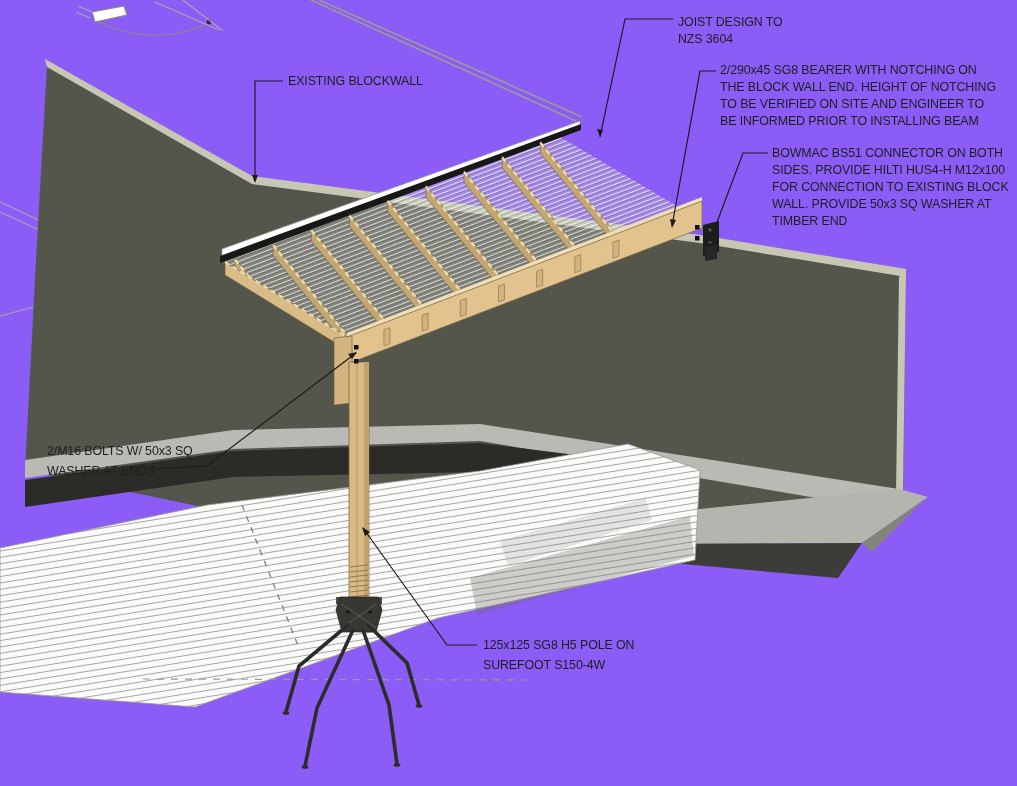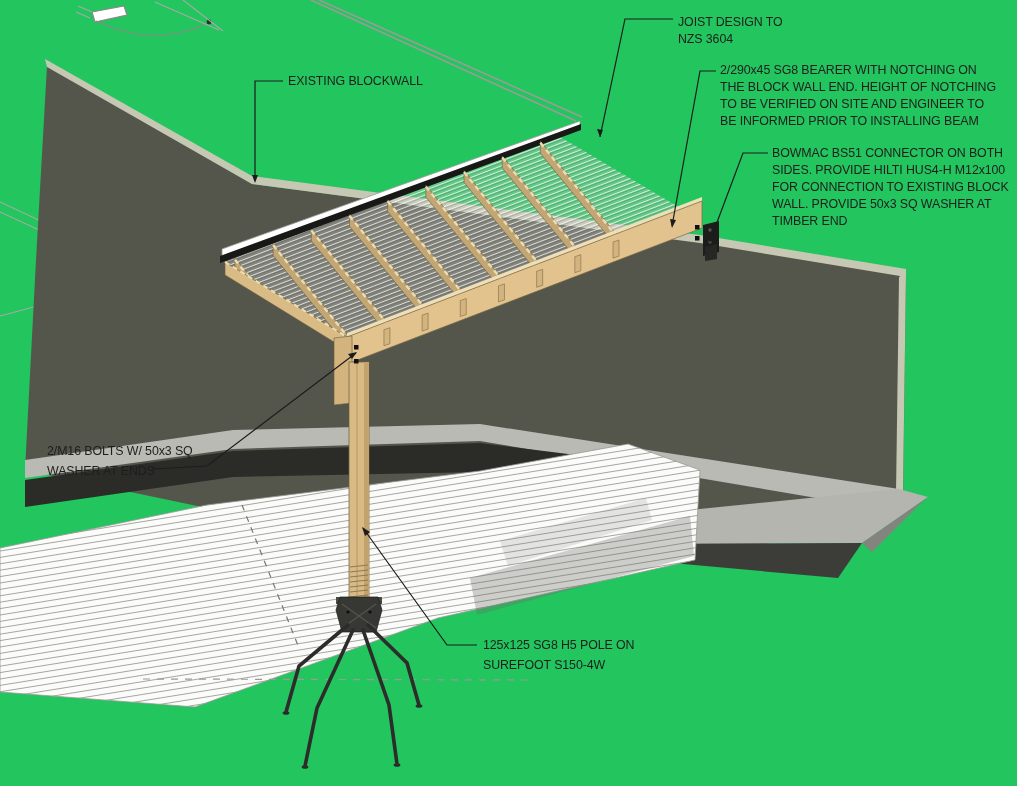--- a/index.html
+++ b/index.html
@@ -1,16 +1,16 @@
 <!DOCTYPE html>
 <html><head>
 <meta charset="utf-8">
 <style>
   html,body{margin:0;padding:0;background:#ffffff;}
-  .stage{position:relative;width:1017px;height:786px;background:#22c55e;overflow:hidden;
+  .stage{position:relative;width:1017px;height:786px;background:#8b5cf6;overflow:hidden;
          font-family:"Liberation Sans", sans-serif;}
   svg{display:block;}
   text{font-family:"Liberation Sans", sans-serif;font-size:12.4px;letter-spacing:-0.1px;fill:#1e1e1e;}
   .leader{stroke:#1c1c1c;stroke-width:1.2;fill:none;}
   .thinline{stroke:#a9a9a5;stroke-width:1.1;fill:none;}
   .grayline{stroke:#9b9b97;stroke-width:1.6;fill:none;}
 </style>
 </head>
 <body>
 

